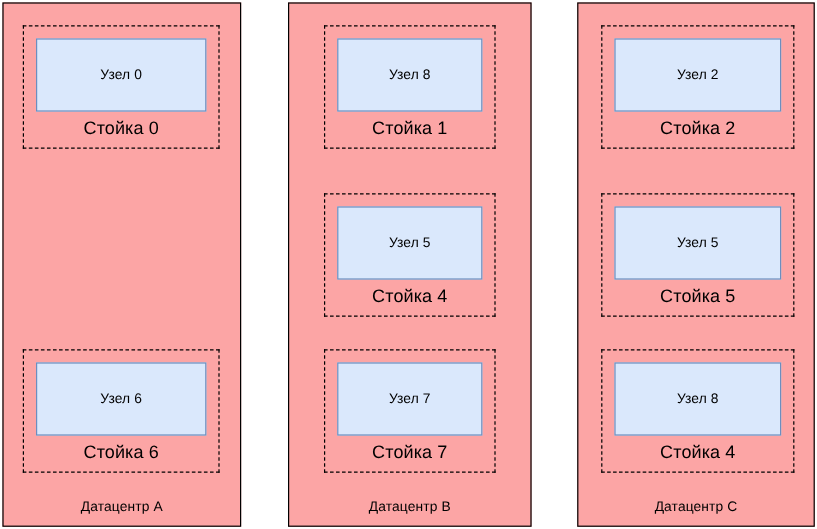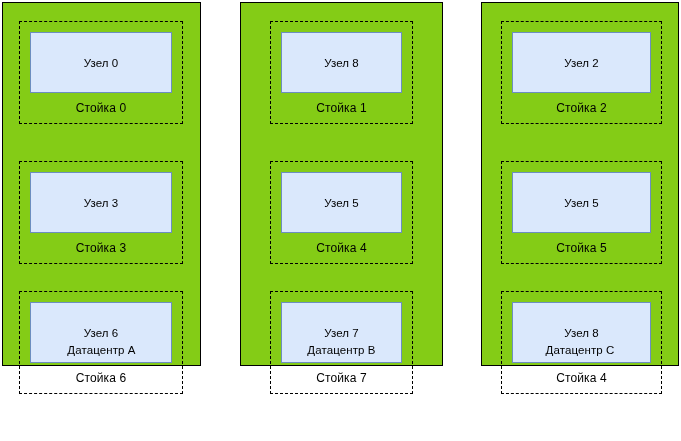--- a/index.html
+++ b/index.html
@@ -17,24 +17,24 @@
     width: 681px;
     height: 441px;
     background: #ffffff;
     overflow: hidden;
   }
 
   
   .datacenter {
     position: absolute;
     top: 2px;
-    height: 364px;
+    height: 437px;
     box-sizing: border-box;
     border: 1px solid #000000;
-    background: #84cc16;
+    background: #fca5a5;
   }
   .dc-a { left: 2px;   width: 199px; }
   .dc-b { left: 240px; width: 203px; }
   .dc-c { left: 481px; width: 198px; }
 
   .dc-label {
     position: absolute;
     left: 0;
     right: 0;
     bottom: 8px;
@@ -60,21 +60,21 @@
   .dc-a .rack { left: 16px; right: 17px; }
   .dc-b .rack { left: 29px; right: 29px; }
   .dc-c .rack { left: 19px; right: 16px; }
 
   .rack-label {
     position: absolute;
     left: 0;
     right: 0;
     bottom: 8px;
     text-align: center;
-    font-size: 12px;
+    font-size: 15px;
     color: #000000;
     line-height: 14px;
     letter-spacing: 0.1px;
   }
 
   
   .node {
     position: absolute;
     top: 10px;
     left: 10px;
@@ -102,26 +102,20 @@
 
   <div class="datacenter dc-a">
 
     <div class="rack rack-r0">
       <div class="node">
         <span class="node-label">Узел 0</span>
       </div>
       <div class="rack-label">Стойка 0</div>
     </div>
 
-    <div class="rack rack-r1">
-      <div class="node">
-        <span class="node-label">Узел 3</span>
-      </div>
-      <div class="rack-label">Стойка 3</div>
-    </div>
 
     <div class="rack rack-r2">
       <div class="node">
         <span class="node-label">Узел 6</span>
       </div>
       <div class="rack-label">Стойка 6</div>
     </div>
 
     <div class="dc-label">Датацентр A</div>
   </div>

